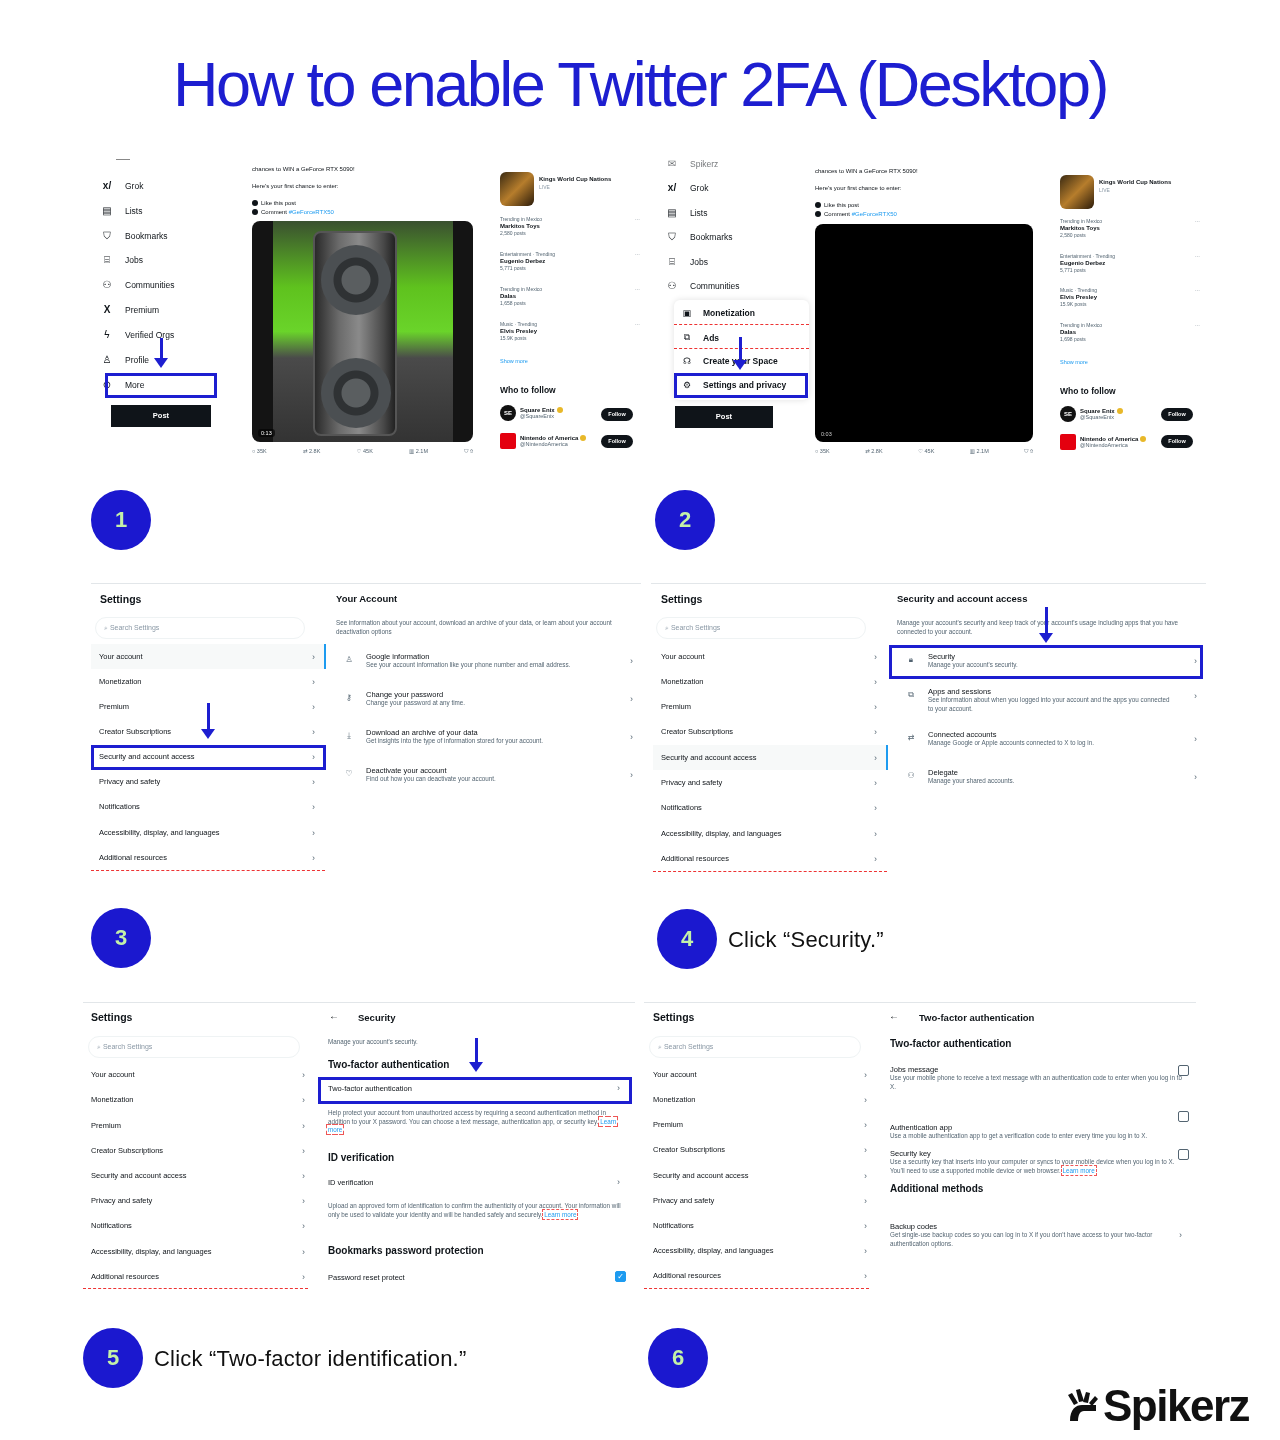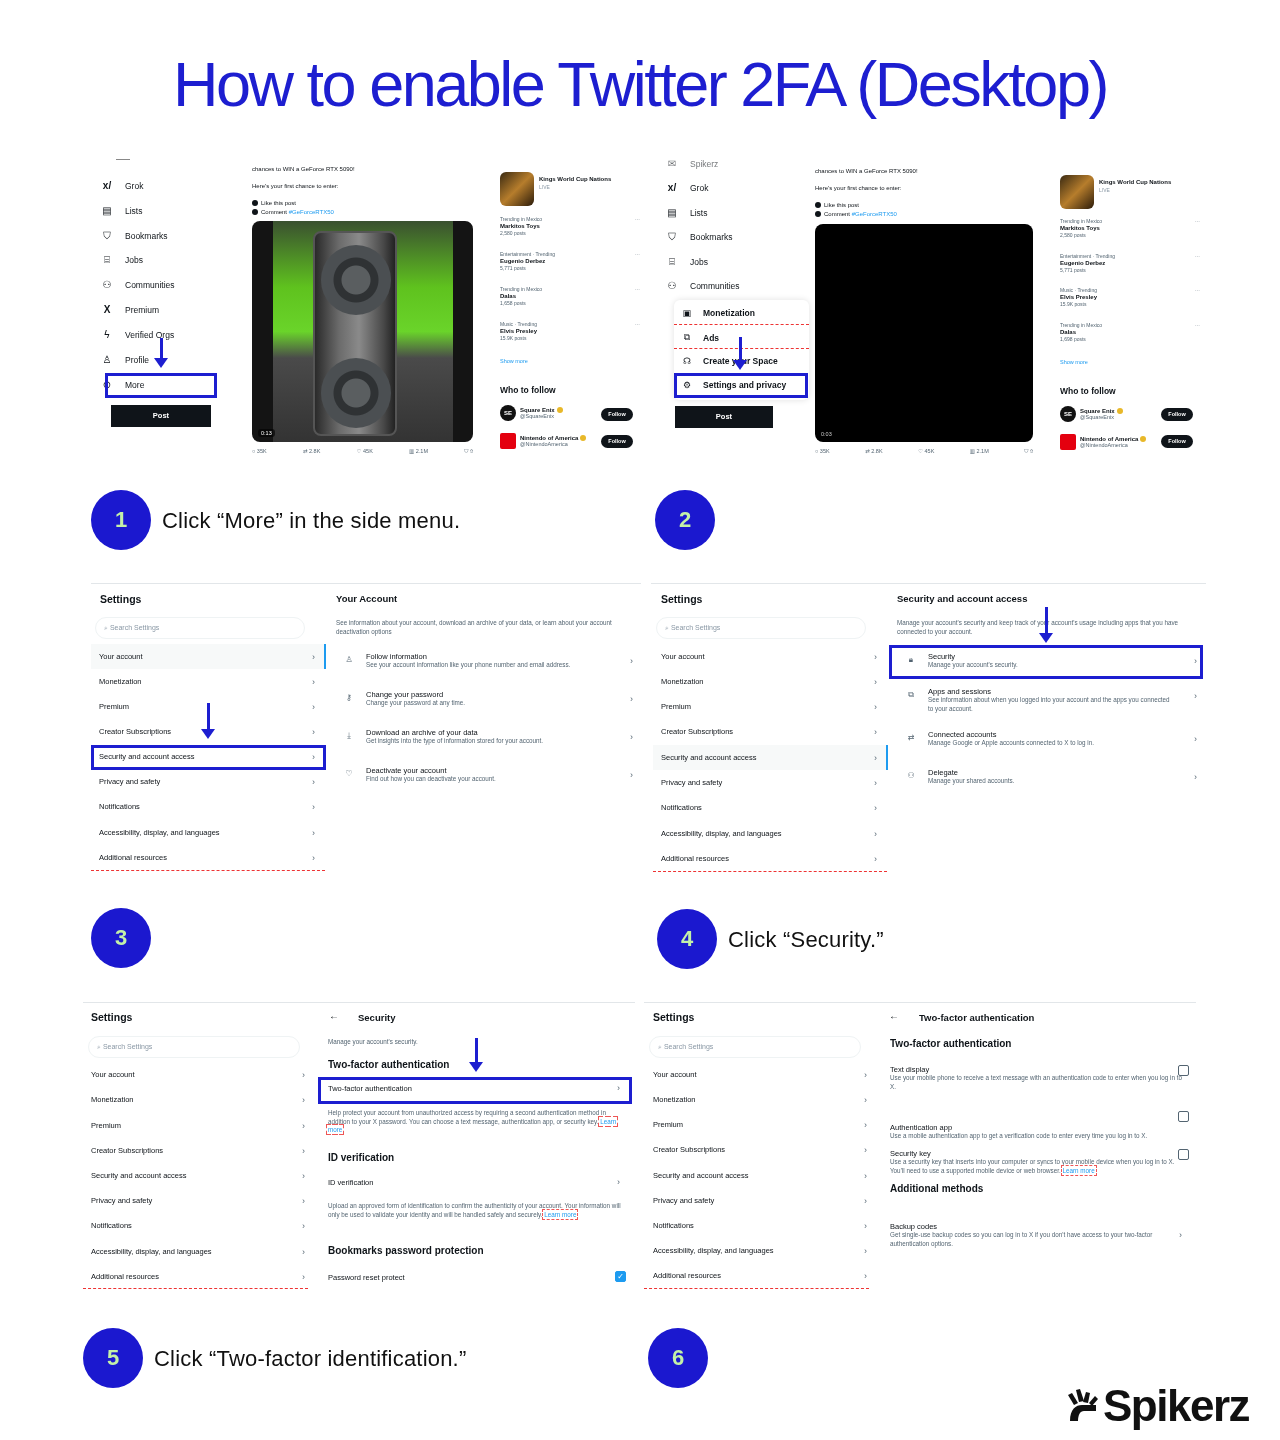--- a/index.html
+++ b/index.html
@@ -233,21 +233,20 @@
   <div class="follow" style="left:496px;top:253px">Follow</div>
   <div class="acct" style="left:395px;top:279px">
       <div class="av red"></div>
       <div><span class="nm">Nintendo of America</span><span class="vb"></span><div class="hd">@NintendoAmerica</div></div>
     </div>
   <div class="follow" style="left:496px;top:280px">Follow</div>
 </div>
 
 <div class="step" style="left:91px;top:490px">
     <div class="num">1</div>
-    <div class="txt">Click “More” in the side menu.</div>
   </div>
 <div class="step" style="left:655px;top:490px">
     <div class="num">2</div>
   </div>
 
 <div class="panel settings" style="left:91px;top:583px;width:550px;height:290px">
   <div class="st-title" style="left:9px;top:9px">Settings</div>
   <div class="st-search" style="left:4px;top:33px;width:210px"><span>⌕ </span><span>Search Settings</span></div>
   <div class="st-item active" style="left:0;top:60px;width:234px">
       <span>Your account</span>
@@ -288,21 +287,21 @@
     </div>
   <div class="leftdash" style="left:0;top:286px;width:234px"></div>
   <div class="hlbox" style="left:0;top:161px;width:235px;height:25px"></div>
   <div class="arrow" style="left:116px;top:119px;height:28px"></div>
 
   <div class="rp-title" style="left:245px;top:9px">Your Account</div>
   <div class="rp-desc" style="left:245px;top:35px;width:290px">See information about your account, download an archive of your data, or learn about your account deactivation options</div>
   <div class="rp-row" style="left:252px;top:68px;width:290px">
       <span class="ic">♙</span>
       <div>
-        <div class="lbl">Follow information</div>
+        <div class="lbl">Google information</div>
         <div class="sub">See your account information like your phone number and email address.</div>
       </div>
       <span class="chev">›</span>
     </div>
   <div class="rp-row" style="left:252px;top:106px;width:290px">
       <span class="ic">⚷</span>
       <div>
         <div class="lbl">Change your password</div>
         <div class="sub">Change your password at any time.</div>
       </div>
@@ -518,21 +517,21 @@
       <span>Additional resources</span>
       <span class="chev">›</span>
     </div>
   <div class="leftdash" style="left:0;top:285px;width:225px"></div>
 
   <div style="position:absolute;left:245px;top:7px;font-size:10px">←</div>
   <div class="rp-title" style="left:275px;top:9px">Two-factor authentication</div>
   <div class="h2" style="left:246px;top:35px">Two-factor authentication</div>
   <div class="rp-row" style="left:246px;top:62px;width:292px">
       <div>
-        <div class="lbl">Text display</div>
+        <div class="lbl">Jobs message</div>
         <div class="sub">Use your mobile phone to receive a text message with an authentication code to enter when you log in to X.</div>
       </div>
     </div>
   <div class="cb" style="left:534px;top:62px"></div>
   <div class="rp-row" style="left:246px;top:120px;width:292px">
       <div>
         <div class="lbl">Authentication app</div>
         <div class="sub">Use a mobile authentication app to get a verification code to enter every time you log in to X.</div>
       </div>
     </div>

